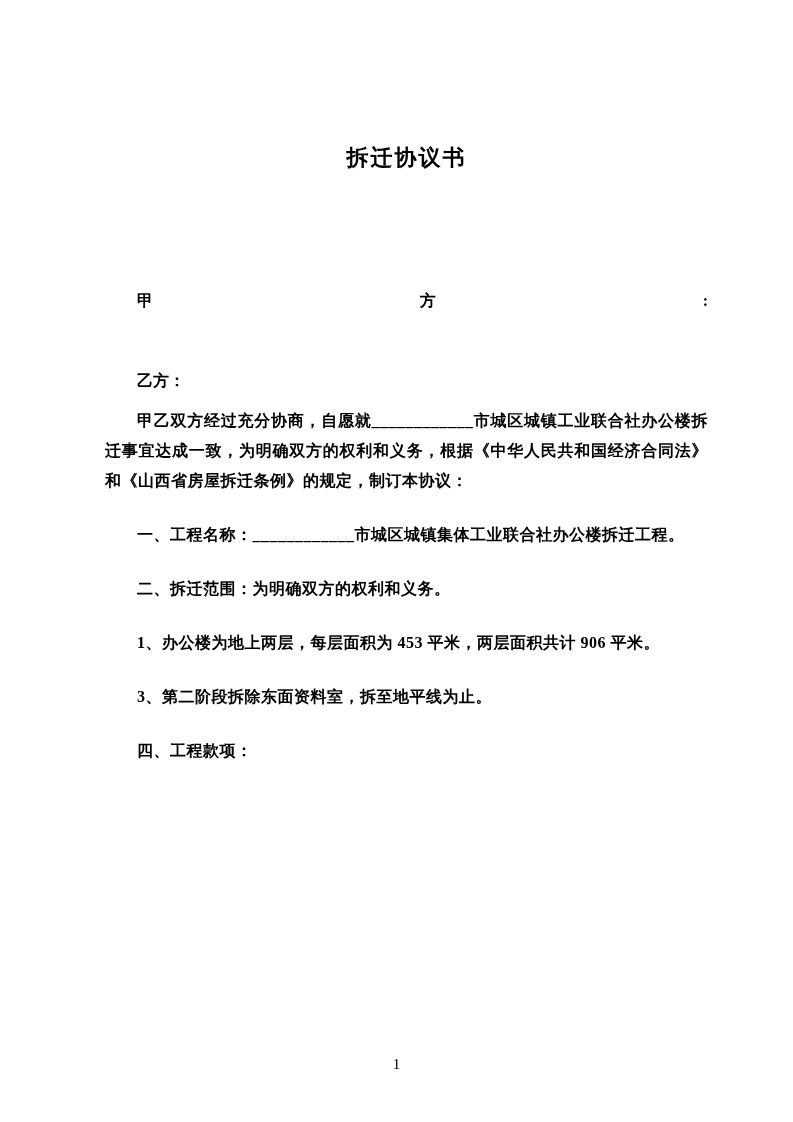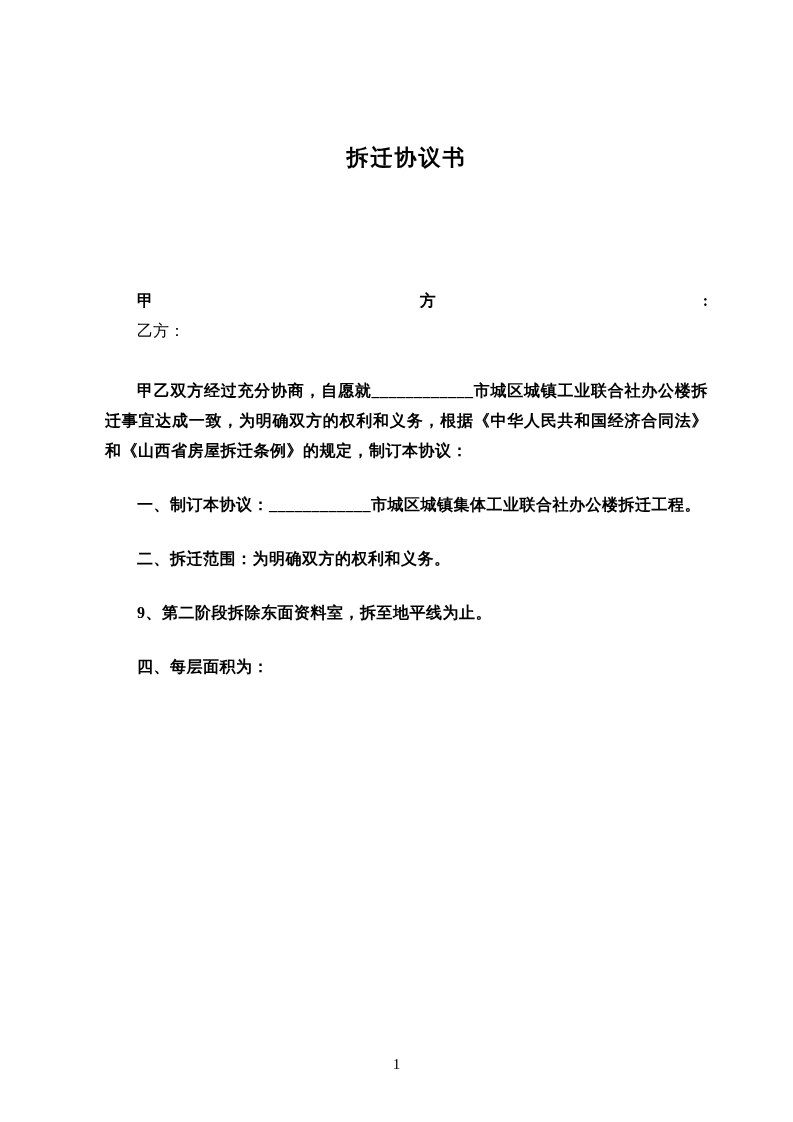--- a/index.html
+++ b/index.html
@@ -35,28 +35,29 @@
     display: flex;
     justify-content: space-between;
     align-items: baseline;
     margin: 112px 0 0 32px;
     font-size: 16px;
     font-weight: bold;
     line-height: 30px;
   }
 
   .party-b-line {
+    margin-top: 50px;
     font-size: 16px;
-    font-weight: normal;
+    font-weight: bold;
     line-height: 30px;
     text-indent: 32px;
   }
 
   .body-block {
-    margin-top: 30px;
+    margin-top: 10px;
   }
 
   .para {
     font-size: 16px;
     font-weight: bold;
     line-height: 30px;
     letter-spacing: 0.5px;
     text-align: justify;
     text-indent: 32px;
     margin-bottom: 24px;
@@ -84,28 +85,29 @@
     <span>甲</span>
     <span>方</span>
     <span>:</span>
   </div>
 
   <p class="party-b-line">乙方：</p>
 
   <div class="body-block">
     <p class="para">甲乙双方经过充分协商，自愿就____________市城区城镇工业联合社办公楼拆迁事宜达成一致，为明确双方的权利和义务，根据《中华人民共和国经济合同法》和《山西省房屋拆迁条例》的规定，制订本协议：</p>
 
-    <p class="para">一、制订本协议：____________市城区城镇集体工业联合社办公楼拆迁工程。</p>
+    <p class="para">一、工程名称：____________市城区城镇集体工业联合社办公楼拆迁工程。</p>
 
     <p class="para">二、拆迁范围：为明确双方的权利和义务。</p>
 
+    <p class="para">1、办公楼为地上两层，每层面积为 453 平米，两层面积共计 906 平米。</p>
 
 
-    <p class="para">9、第二阶段拆除东面资料室，拆至地平线为止。</p>
+    <p class="para">3、第二阶段拆除东面资料室，拆至地平线为止。</p>
 
 
-    <p class="para">四、每层面积为：</p>
+    <p class="para">四、工程款项：</p>
 
   </div>
 
   <div class="page-number">1</div>
 
 </div>
 
 </body></html>

